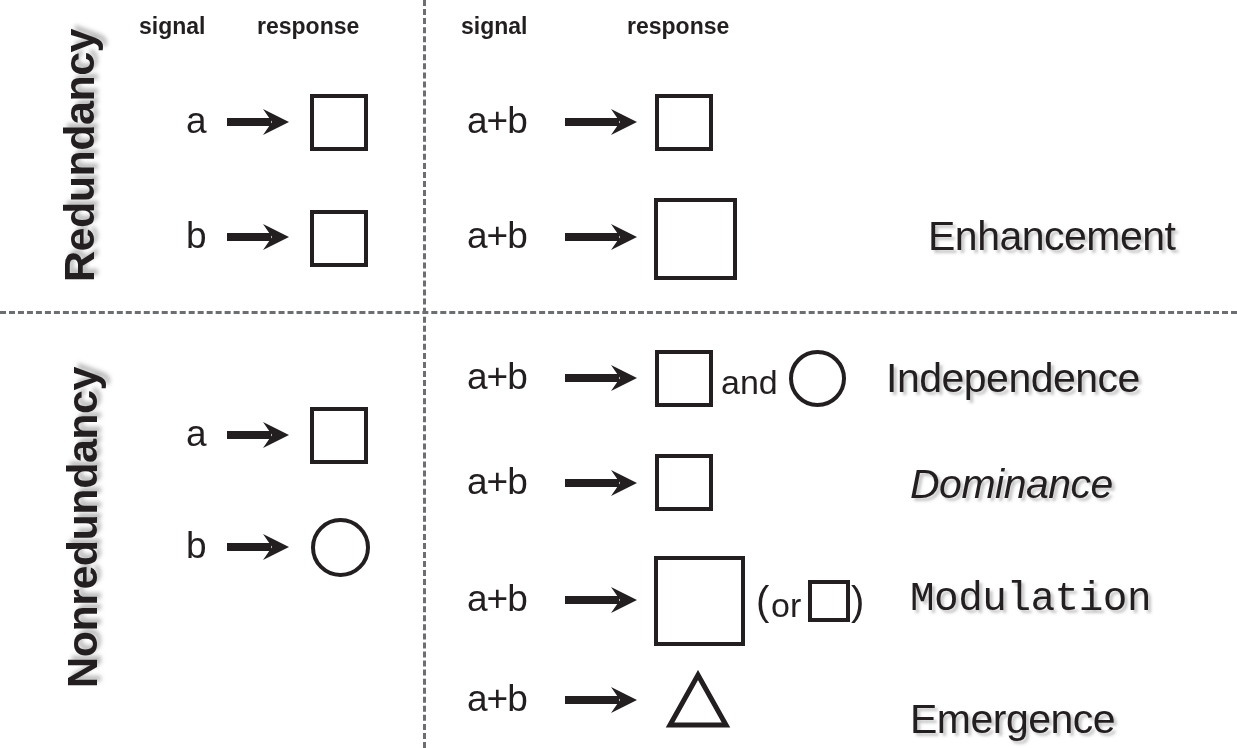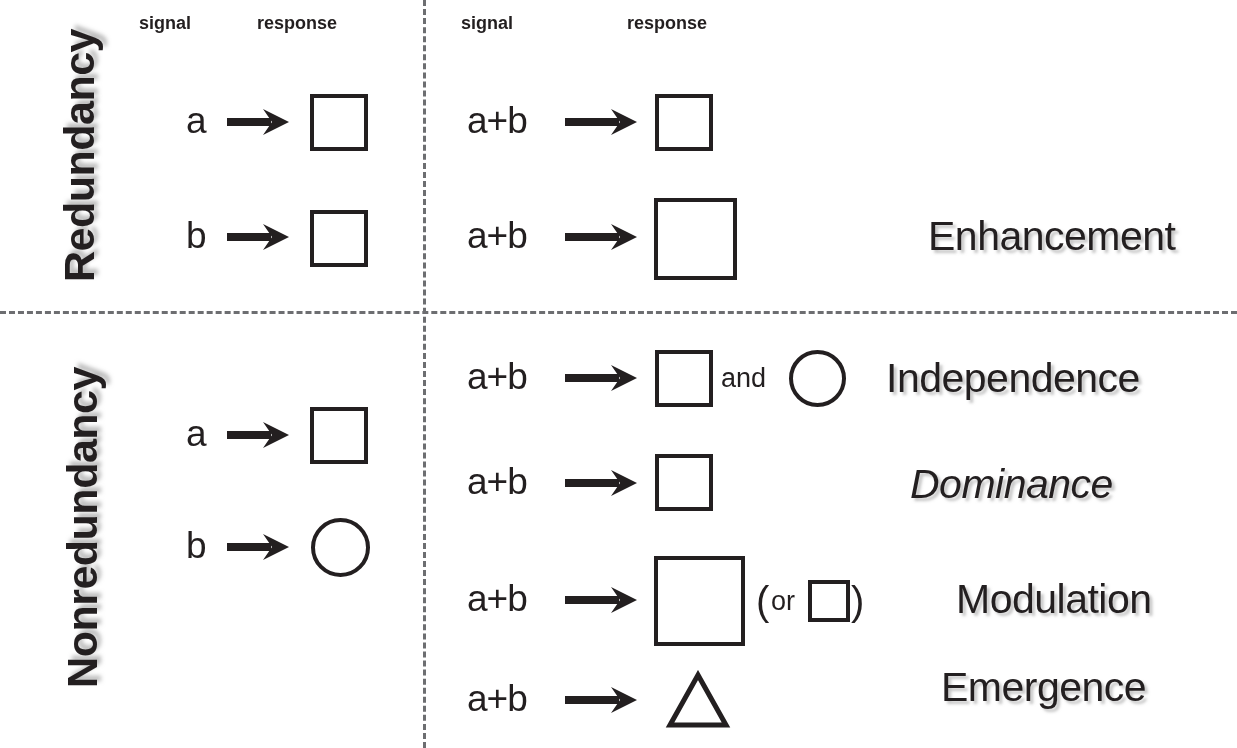--- a/index.html
+++ b/index.html
@@ -60,36 +60,36 @@
     top: 503px;
     width: 420px;
     text-align: center;
     transform: rotate(-90deg);
   }
 
   
   .col-head {
     position: absolute;
     font-weight: bold;
-    font-size: 18px;
+    font-size: 23px;
     color: #231f20;
     white-space: nowrap;
   }
 
   
   .signal-label {
     position: absolute;
     font-size: 37px;
     color: #231f20;
     white-space: nowrap;
     letter-spacing: -1px;
   }
   .conj-label {
     position: absolute;
-    font-size: 27px;
+    font-size: 34px;
     color: #231f20;
     white-space: nowrap;
   }
   .paren {
     position: absolute;
     font-size: 40px;
     color: #231f20;
     white-space: nowrap;
     font-weight: 300;
   }
@@ -239,27 +239,27 @@
     <div class="shaft" style="width:54px;"></div>
     <svg class="head" style="left:44px;" viewBox="0 0 30 30" aria-hidden="true">
       <path d="M2 2 L28 15 L2 28 L11 15 Z" fill="#231f20"></path>
     </svg>
   </div>
   <div class="sq" style="left:654px; top:556px; width:91px; height:90px;"></div>
   <div class="paren" style="left:756px; top:579px;">(</div>
   <div class="conj-label" style="left:771px; top:586px;">or</div>
   <div class="sq" style="left:808px; top:580px; width:42px; height:42px;"></div>
   <div class="paren" style="left:851px; top:579px;">)</div>
-  <div class="outcome" style="left:956px; top:576px;">Modulation</div>
+  <div class="outcome" style="left:910px; top:576px;font-family:Liberation Mono, monospace;">Modulation</div>
 
   <div class="signal-label" style="left:467px; top:678px;">a+b</div>
   <div class="arrow" style="left:565px; top:685px; width:72px;">
     <div class="shaft" style="width:54px;"></div>
     <svg class="head" style="left:44px;" viewBox="0 0 30 30" aria-hidden="true">
       <path d="M2 2 L28 15 L2 28 L11 15 Z" fill="#231f20"></path>
     </svg>
   </div>
   <svg class="tri" style="left:665px; top:670px; width:66px; height:60px;" viewBox="0 0 66 60">
     <path d="M33 5 L61 55 L5 55 Z" fill="none" stroke="#231f20" stroke-width="5" stroke-linejoin="miter"></path>
   </svg>
-  <div class="outcome" style="left:910px; top:664px;margin-left:31px;">Emergence</div>
+  <div class="outcome" style="left:910px; top:696px;">Emergence</div>
 
 </div>
 
 </body></html>

